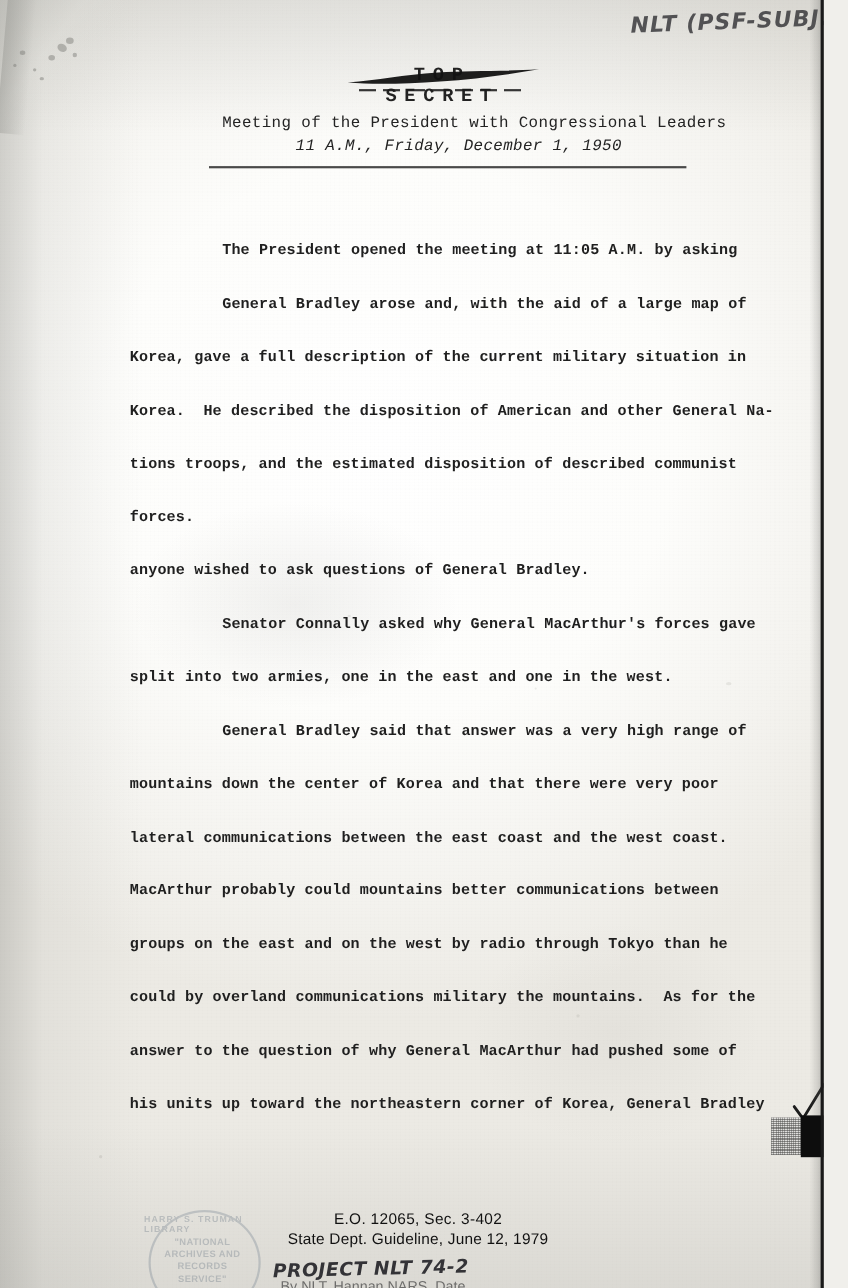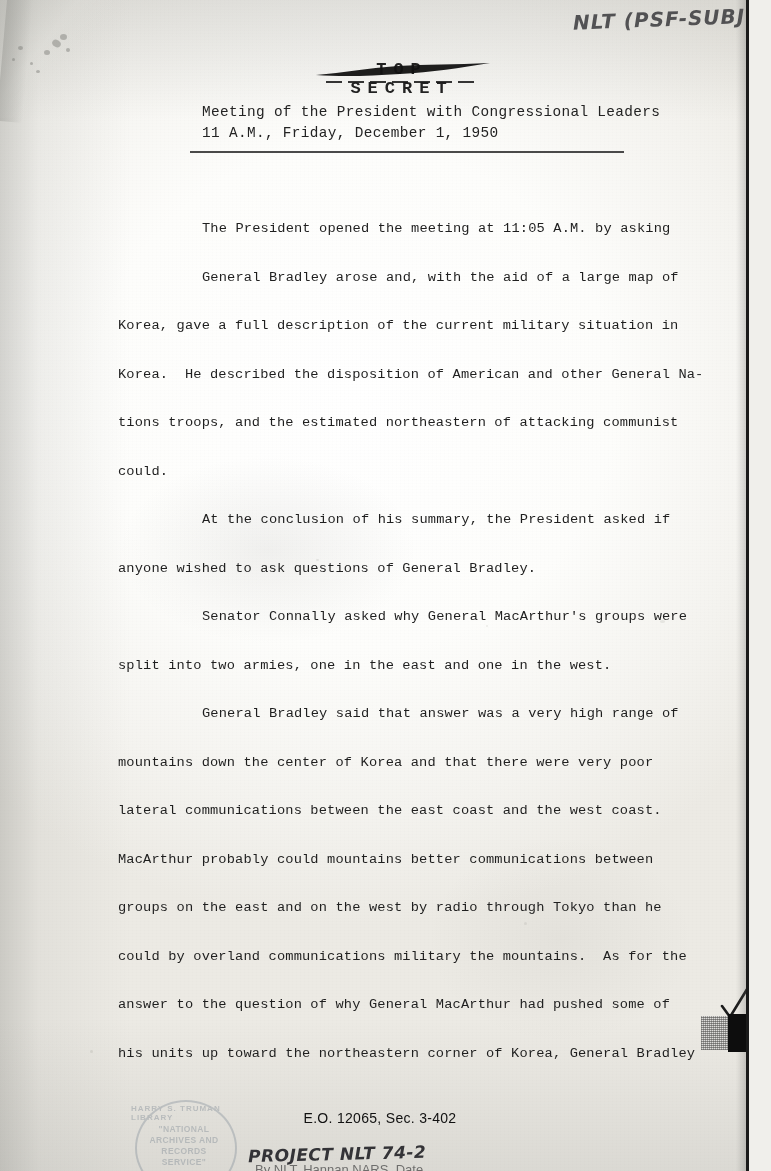--- a/index.html
+++ b/index.html
@@ -163,22 +163,24 @@
   }
   .title-line-1 {
     font-size: 14.4px;
     letter-spacing: .35px;
     white-space: nowrap;
     color: #232323;
   }
   .title-line-2 {
     font-size: 14.4px;
     letter-spacing: .35px;
+    text-align: center;
     margin-top: 5px;
     color: #232323;
+    font-style: italic;
   }
   .title-rule {
     position: absolute;
     left: -12px; top: 47px;
     width: 434px; height: 1.6px;
     background: #2a2a2a;
     opacity: .85;
   }
 
   .body-text {
@@ -188,20 +190,21 @@
   }
   .para {
     margin: 0 0 0 0;
   }
   .line {
     font-size: 13.7px;
     letter-spacing: .15px;
     line-height: 48.5px;
     white-space: pre;
     color: #1f1f1f;
+    font-weight: bold;
   }
   .line.indent {
     padding-left: 84px;
   }
 
   
   #declass-stamp {
     position: absolute;
     left: 246px; top: 1098px;
     width: 268px;
@@ -211,21 +214,21 @@
   }
   #declass-stamp .s1 {
     font-size: 15.5px;
     font-weight: 700;
     letter-spacing: .6px;
   }
   #declass-stamp .s2 {
     font-size: 14px;
     font-weight: 400;
     letter-spacing: .3px;
-    margin-top: 12px;
+    margin-top: 2px;
   }
   #declass-stamp .s3 {
     font-size: 14px;
     font-weight: 400;
     letter-spacing: .2px;
     margin-top: 2px;
   }
   #declass-hand-1 {
     left: 248px; top: 1144px;
     font-size: 17px;
@@ -340,31 +343,30 @@
     <div class="body-text">
 
       <div class="para">
         <div class="line indent">The President opened the meeting at 11:05 A.M. by asking</div>
       </div>
 
       <div class="para">
         <div class="line indent">General Bradley arose and, with the aid of a large map of</div>
         <div class="line">Korea, gave a full description of the current military situation in</div>
         <div class="line">Korea.  He described the disposition of American and other General Na-</div>
-        <div class="line">tions troops, and the estimated northeastern of attacking communist</div>
-        <div class="line">could.</div>
+        <div class="line">tions troops, and the estimated disposition of described communist</div>
+        <div class="line">forces.</div>
       </div>
 
       <div class="para">
-        <div class="line indent">At the conclusion of his summary, the President asked if</div>
         <div class="line">anyone wished to ask questions of General Bradley.</div>
       </div>
 
       <div class="para">
-        <div class="line indent">Senator Connally asked why General MacArthur's groups were</div>
+        <div class="line indent">Senator Connally asked why General MacArthur's forces gave</div>
         <div class="line">split into two armies, one in the east and one in the west.</div>
       </div>
 
       <div class="para">
         <div class="line indent">General Bradley said that answer was a very high range of</div>
         <div class="line">mountains down the center of Korea and that there were very poor</div>
         <div class="line">lateral communications between the east coast and the west coast.</div>
         <div class="line">MacArthur probably could mountains better communications between</div>
         <div class="line">groups on the east and on the west by radio through Tokyo than he</div>
         <div class="line">could by overland communications military the mountains.  As for the</div>
@@ -382,20 +384,21 @@
       <div>"NATIONAL</div>
       <div>ARCHIVES AND</div>
       <div>RECORDS</div>
       <div>SERVICE"</div>
     </div>
 
   </div>
 
   <div id="declass-stamp">
     <div class="s2">E.O. 12065, Sec. 3-402</div>
+    <div class="s3">State Dept. Guideline, June 12, 1979</div>
   </div>
   <div class="handwriting" id="declass-hand-1">PROJECT NLT 74-2</div>
   <div id="declass-bottom-print">By NLT, Hannan     NARS, Date</div>
 
   <svg class="checkmark" viewBox="0 0 34 40">
     <path d="M4,22 L12,33 L31,2" stroke="#1c1c1c" stroke-width="2.6" fill="none" stroke-linecap="round"></path>
   </svg>
 
   <div class="scan-block-hatch"></div>
   <div class="scan-edge-soft"></div>

